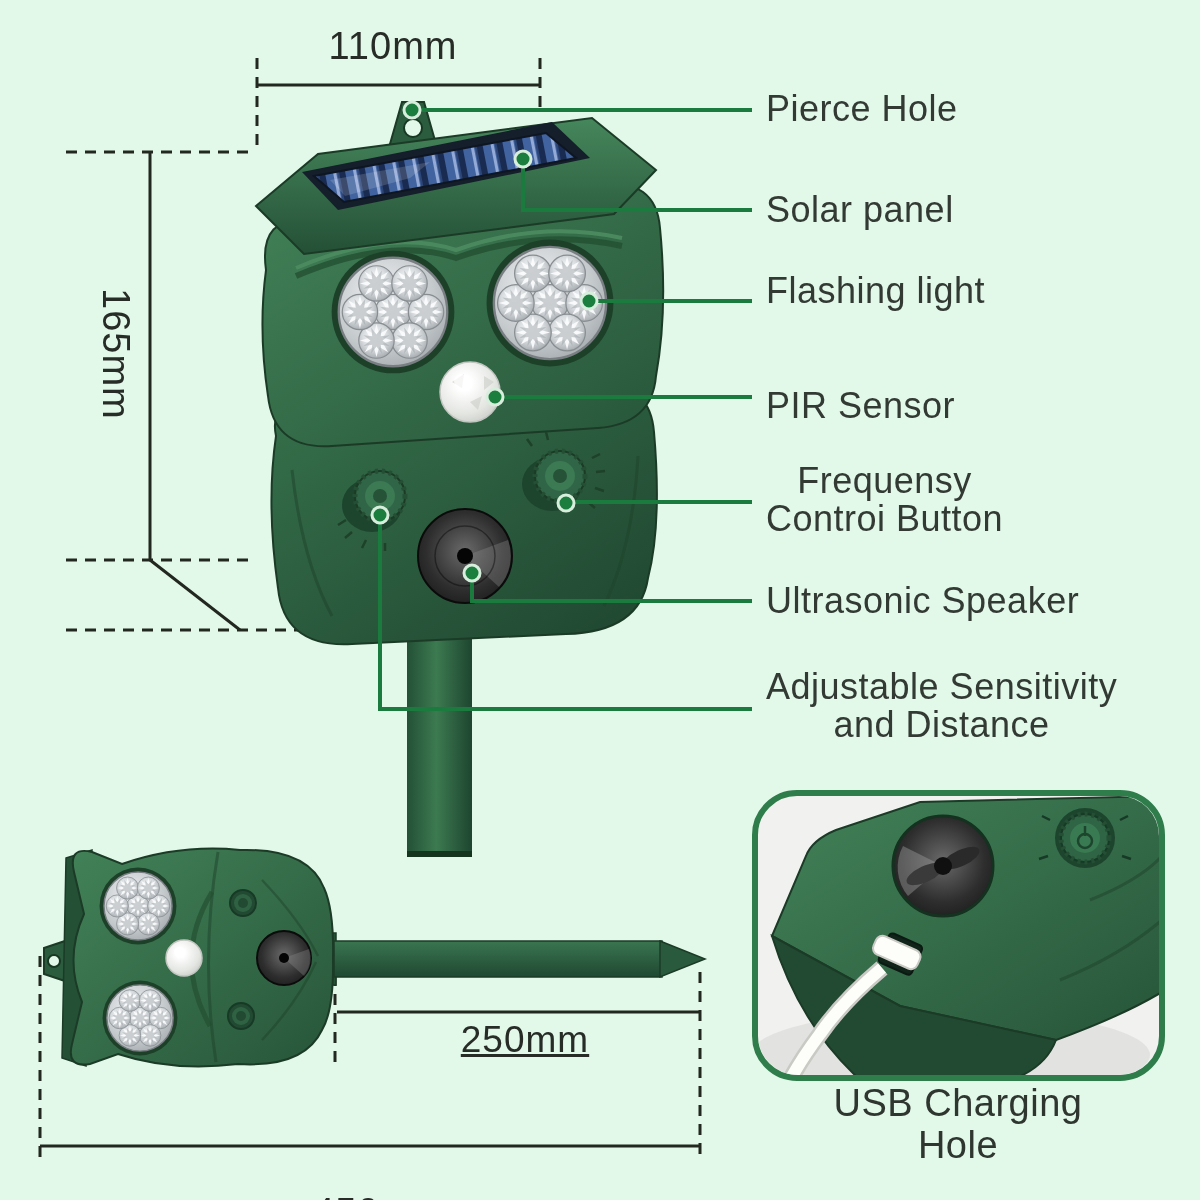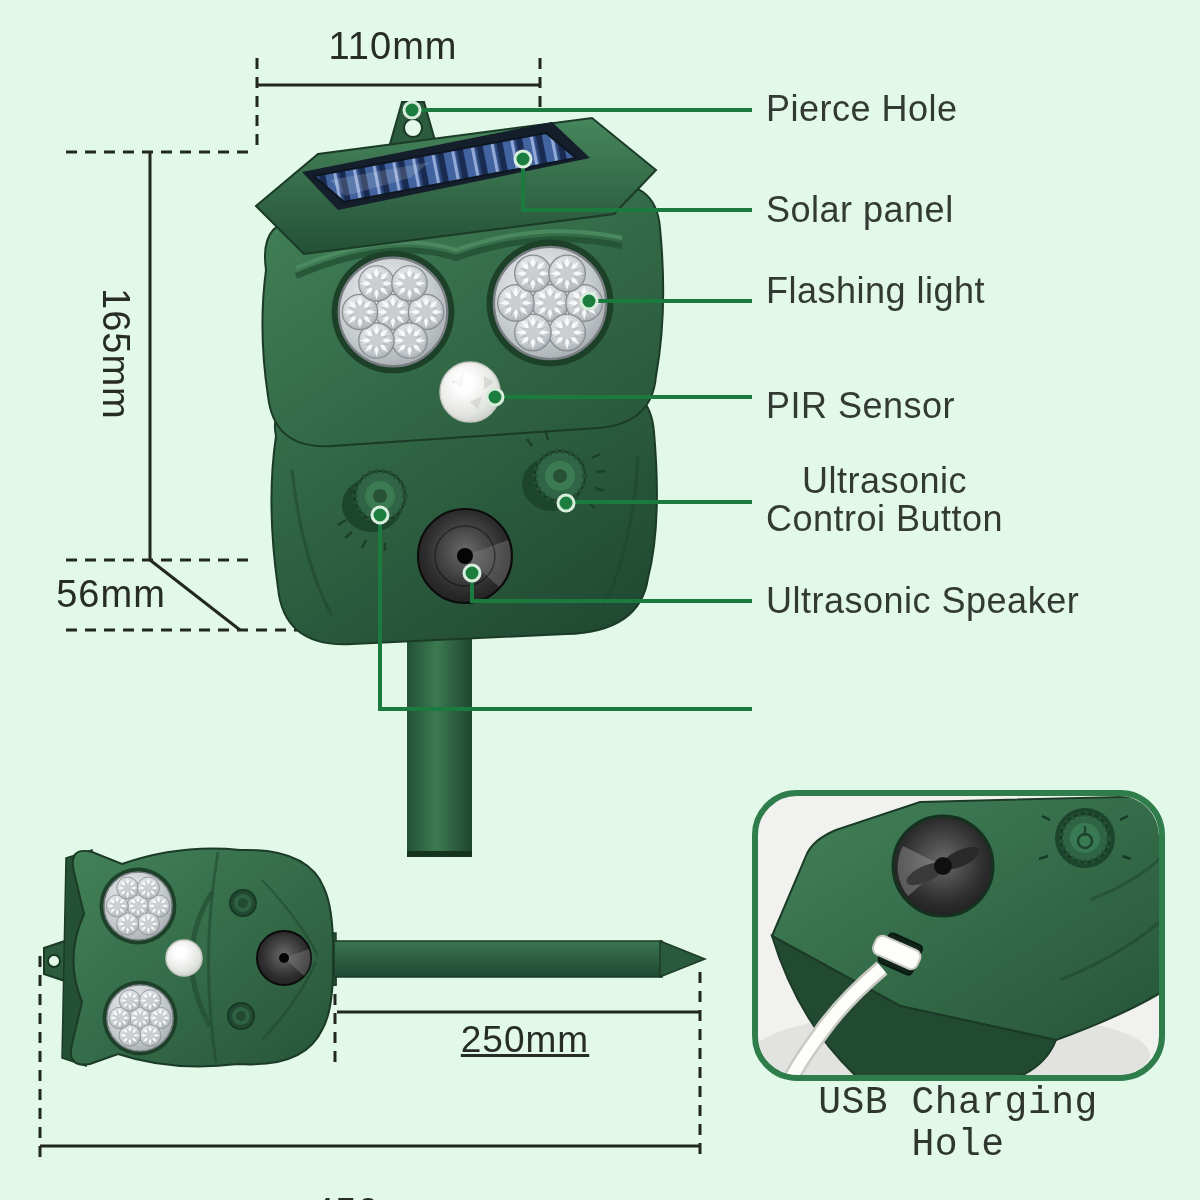--- a/index.html
+++ b/index.html
@@ -273,42 +273,45 @@
       <path d="M 882 968 Q 842 1002 820 1034 Q 802 1058 790 1080" stroke="#fdfdfa" stroke-width="12" fill="none"></path>
       <g transform="rotate(24 900 955)">
         <rect x="872" y="944" width="48" height="20" rx="7" fill="#fdfdfa" stroke="#c9cac4" stroke-width="2"></rect>
       </g>
     </g>
   </g>
 </svg>
 
 <div class="dim" style="left:313px;top:26px;width:160px;">110mm</div>
 <div class="dim vertical" style="left:94px;top:288px;height:210px;">165mm</div>
-<div class="dim" style="left:36px;top:574px;width:150px;">56mm</div>
 <div class="dim" style="left:450px;top:1020px;width:150px;font-size:37px;text-decoration:underline;">250mm</div>
 <div class="dim" style="left:304px;top:1192px;width:150px;">450mm</div>
 
 <div class="co-label" style="left:766px;top:90px;">
   <span class="ln">Pierce Hole</span>
 </div>
 <div class="co-label" style="left:766px;top:191px;">
   <span class="ln">Solar panel</span>
 </div>
 <div class="co-label" style="left:766px;top:272px;">
   <span class="ln">Flashing light</span>
 </div>
 <div class="co-label" style="left:766px;top:379px;margin-top:8px;">
   <span class="ln">PIR Sensor</span>
 </div>
 <div class="co-label" style="left:766px;top:462px;">
-  <span class="ln">Ultrasonic</span>
+  <span class="ln">Frequensy</span>
   <span class="ln">Controi Button</span>
 </div>
 <div class="co-label" style="left:766px;top:582px;">
   <span class="ln">Ultrasonic Speaker</span>
 </div>
-
-<div class="inset-caption" style="left:758px;top:1082px;width:400px;font-family:Liberation Mono, monospace;">
+<div class="co-label" style="left:766px;top:668px;">
+  <span class="ln">Adjustable Sensitivity</span>
+  <span class="ln">and Distance</span>
+</div>
+
+<div class="inset-caption" style="left:758px;top:1082px;width:400px;">
   <span class="ln">USB Charging</span>
   <span class="ln">Hole</span>
 </div>
 
 </div>
 
 </body></html>

